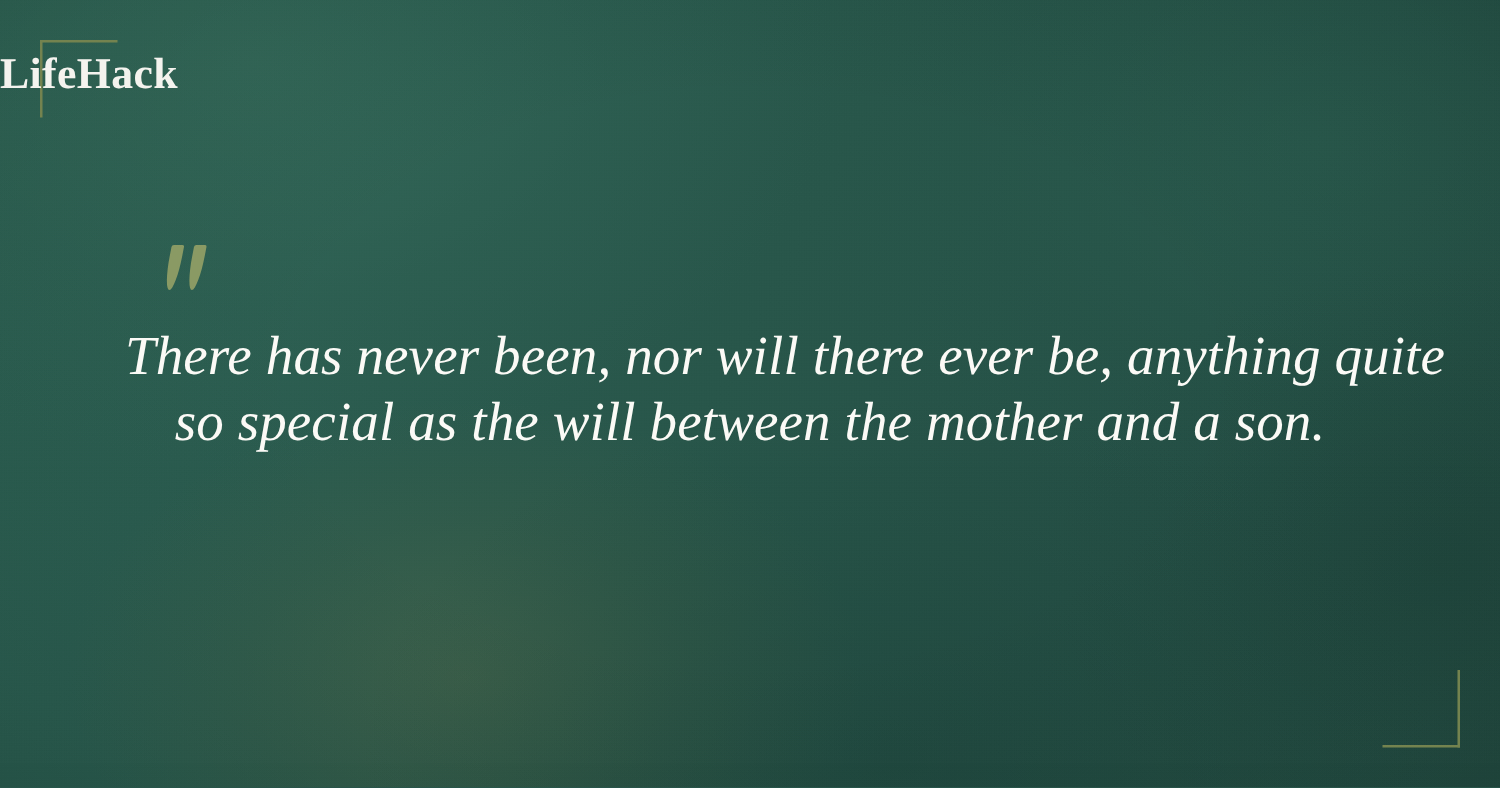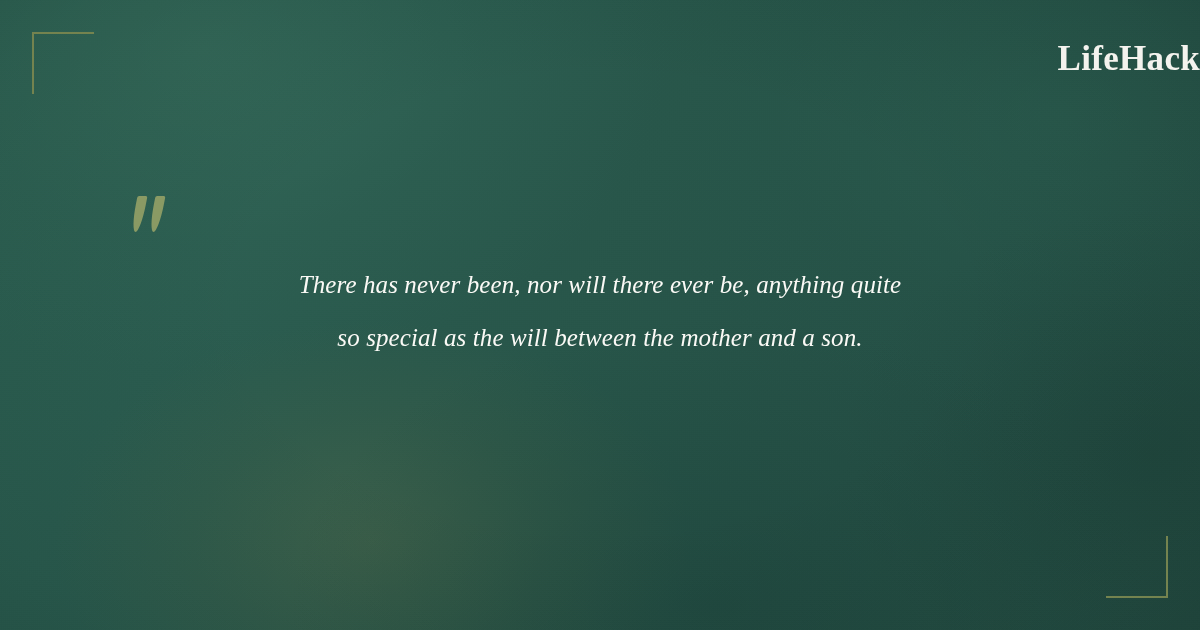--- a/index.html
+++ b/index.html
@@ -118,21 +118,21 @@
     border-bottom: 2px solid #74834f;
     border-right: 2px solid #74834f;
   }
 
   
   .brand {
     position: absolute;
     top: 41px;
     left: 0;
     width: 1200px;
-    text-align: right;
+    text-align: left;
   }
 
   .brand-text {
     display: inline-block;
     font-family: "Liberation Serif", "DejaVu Serif", serif;
     font-size: 35px;
     font-weight: 700;
     letter-spacing: 0.3px;
     color: #f4f3ee;
     line-height: 1;
@@ -167,21 +167,21 @@
   .quote-mark .slash-2 { left: 24px; }
 
   .quote-text {
     position: absolute;
     left: 100px;
     top: 72px;
     width: 1000px;
     text-align: center;
     font-family: "Liberation Serif", "DejaVu Serif", serif;
     font-style: italic;
-    font-size: 25px;
+    font-size: 44px;
     line-height: 53px;
     color: #fbfaf6;
     letter-spacing: 0.1px;
   }
 
   .quote-line { display: block; white-space: nowrap; }
 </style>
 </head>
 <body>
 

